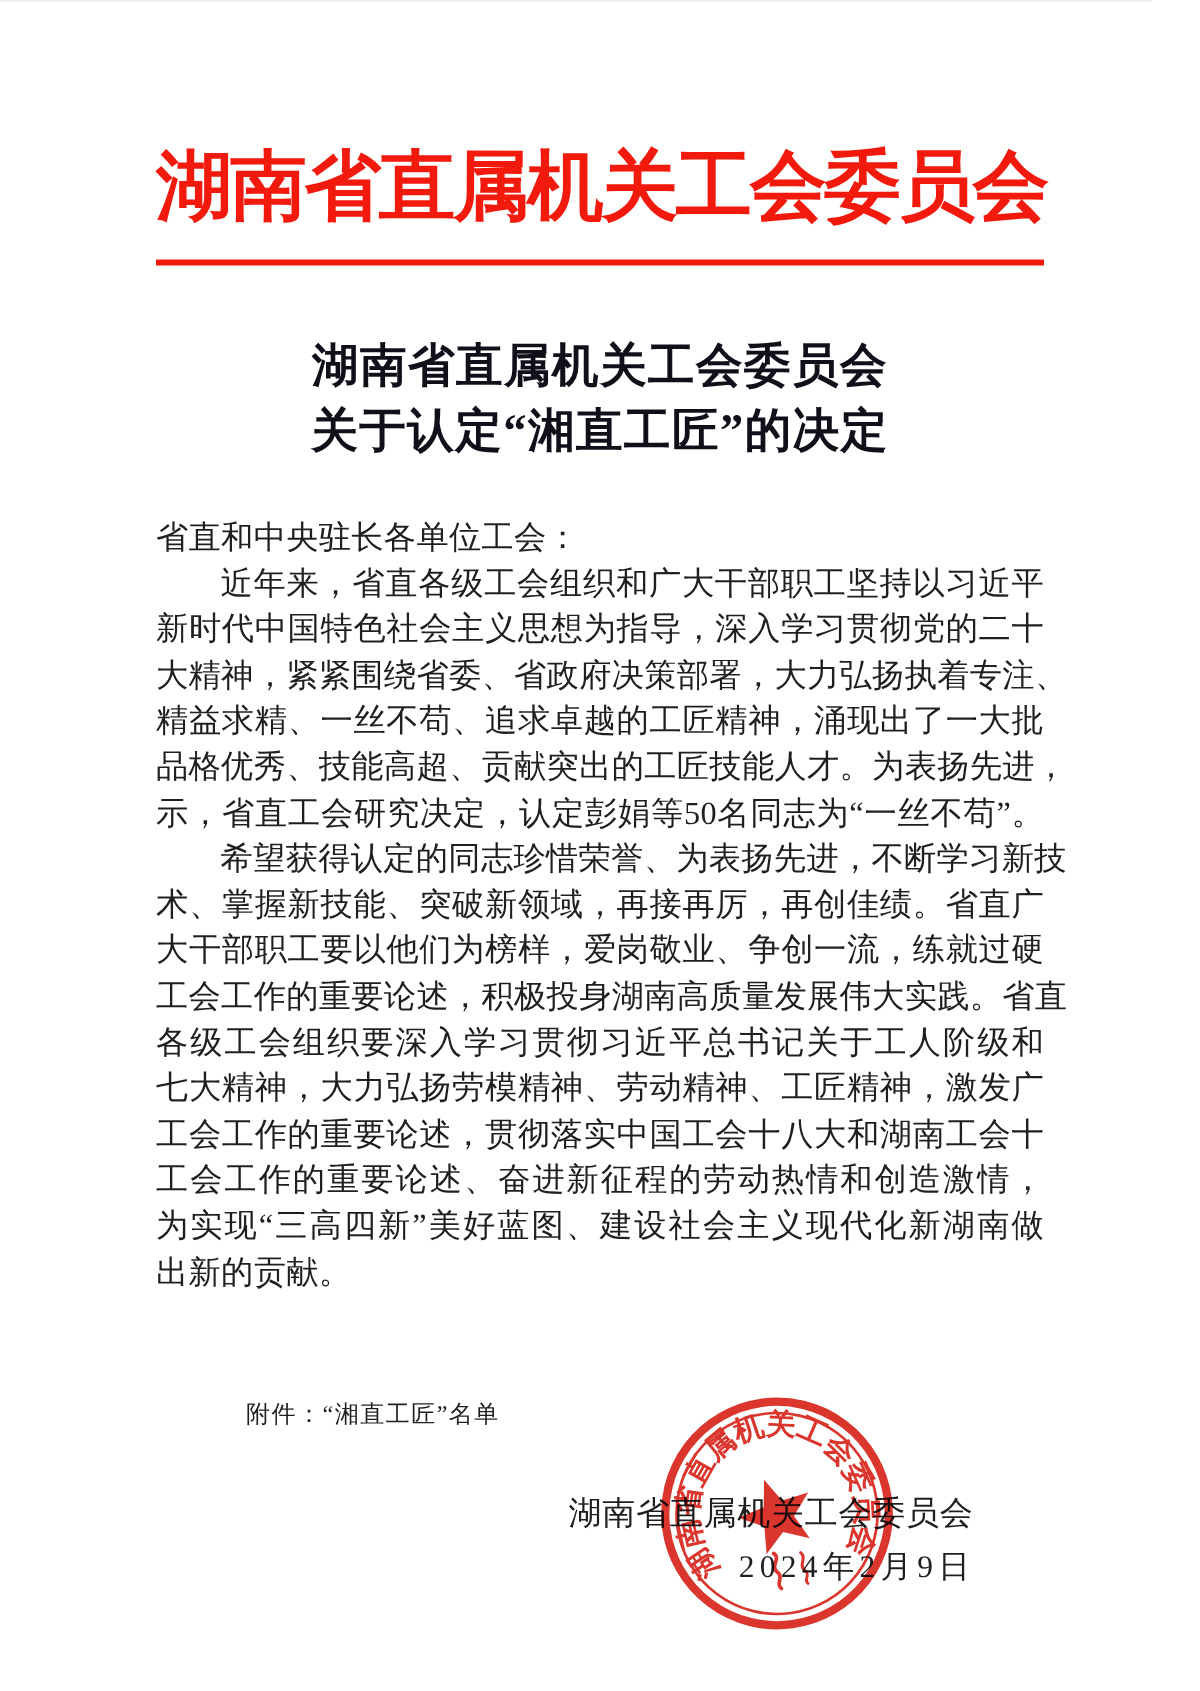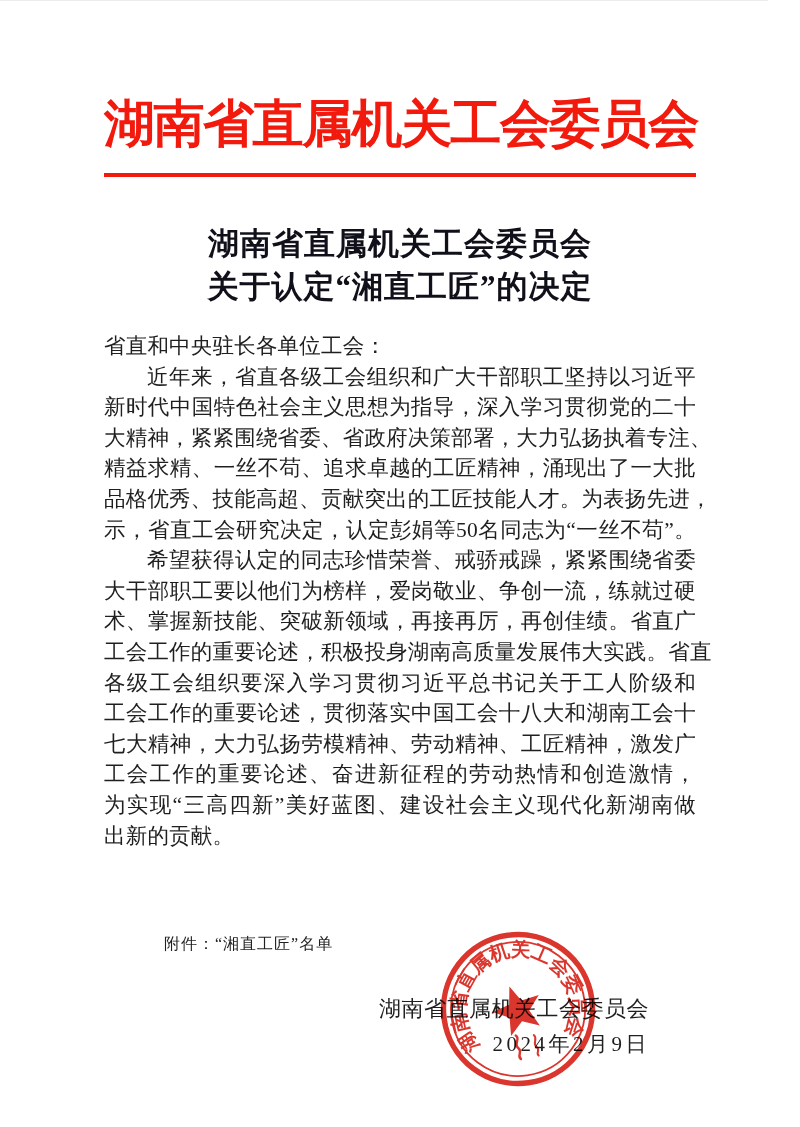--- a/index.html
+++ b/index.html
@@ -48,21 +48,21 @@
     font-weight: 700;
     font-size: 31px;
     line-height: 43px;
     color: #10101a;
     letter-spacing: 1px;
   }
 
   
   .doc-body {
     position: absolute;
-    top: 330px;
+    top: 342px;
     left: 104px;
     width: 592px;
     font-size: 21.5px;
     letter-spacing: 0.2px;
     font-family: Liberation Serif, serif;
   }
   .body-line {
     height: 30.6px;
     line-height: 30.6px;
     white-space: nowrap;
@@ -133,27 +133,27 @@
   </div>
 
   <div class="doc-body">
     <div class="body-line no-just">省直和中央驻长各单位工会：</div>
     <div class="body-line indent">近年来，省直各级工会组织和广大干部职工坚持以习近平</div>
     <div class="body-line">新时代中国特色社会主义思想为指导，深入学习贯彻党的二十</div>
     <div class="body-line">大精神，紧紧围绕省委、省政府决策部署，大力弘扬执着专注、</div>
     <div class="body-line">精益求精、一丝不苟、追求卓越的工匠精神，涌现出了一大批</div>
     <div class="body-line">品格优秀、技能高超、贡献突出的工匠技能人才。为表扬先进，</div>
     <div class="body-line">示，省直工会研究决定，认定彭娟等50名同志为“一丝不苟”。</div>
-    <div class="body-line indent">希望获得认定的同志珍惜荣誉、戒骄戒躁，紧紧围绕省委</div>
+    <div class="body-line indent">希望获得认定的同志珍惜荣誉、为表扬先进，不断学习新技</div>
+    <div class="body-line">术、掌握新技能、突破新领域，再接再厉，再创佳绩。省直广</div>
     <div class="body-line">大干部职工要以他们为榜样，爱岗敬业、争创一流，练就过硬</div>
-    <div class="body-line">术、掌握新技能、突破新领域，再接再厉，再创佳绩。省直广</div>
     <div class="body-line">工会工作的重要论述，积极投身湖南高质量发展伟大实践。省直</div>
     <div class="body-line">各级工会组织要深入学习贯彻习近平总书记关于工人阶级和</div>
+    <div class="body-line">七大精神，大力弘扬劳模精神、劳动精神、工匠精神，激发广</div>
     <div class="body-line">工会工作的重要论述，贯彻落实中国工会十八大和湖南工会十</div>
-    <div class="body-line">七大精神，大力弘扬劳模精神、劳动精神、工匠精神，激发广</div>
     <div class="body-line">工会工作的重要论述、奋进新征程的劳动热情和创造激情，</div>
     <div class="body-line">为实现“三高四新”美好蓝图、建设社会主义现代化新湖南做</div>
     <div class="body-line no-just">出新的贡献。</div>
   </div>
 
   <div class="attachment">附件：“湘直工匠”名单</div>
 
   <div class="sign-block">
     <div class="sign-org">湖南省直属机关工会委员会</div>
     <div class="sign-date">2024年2月9日</div>

